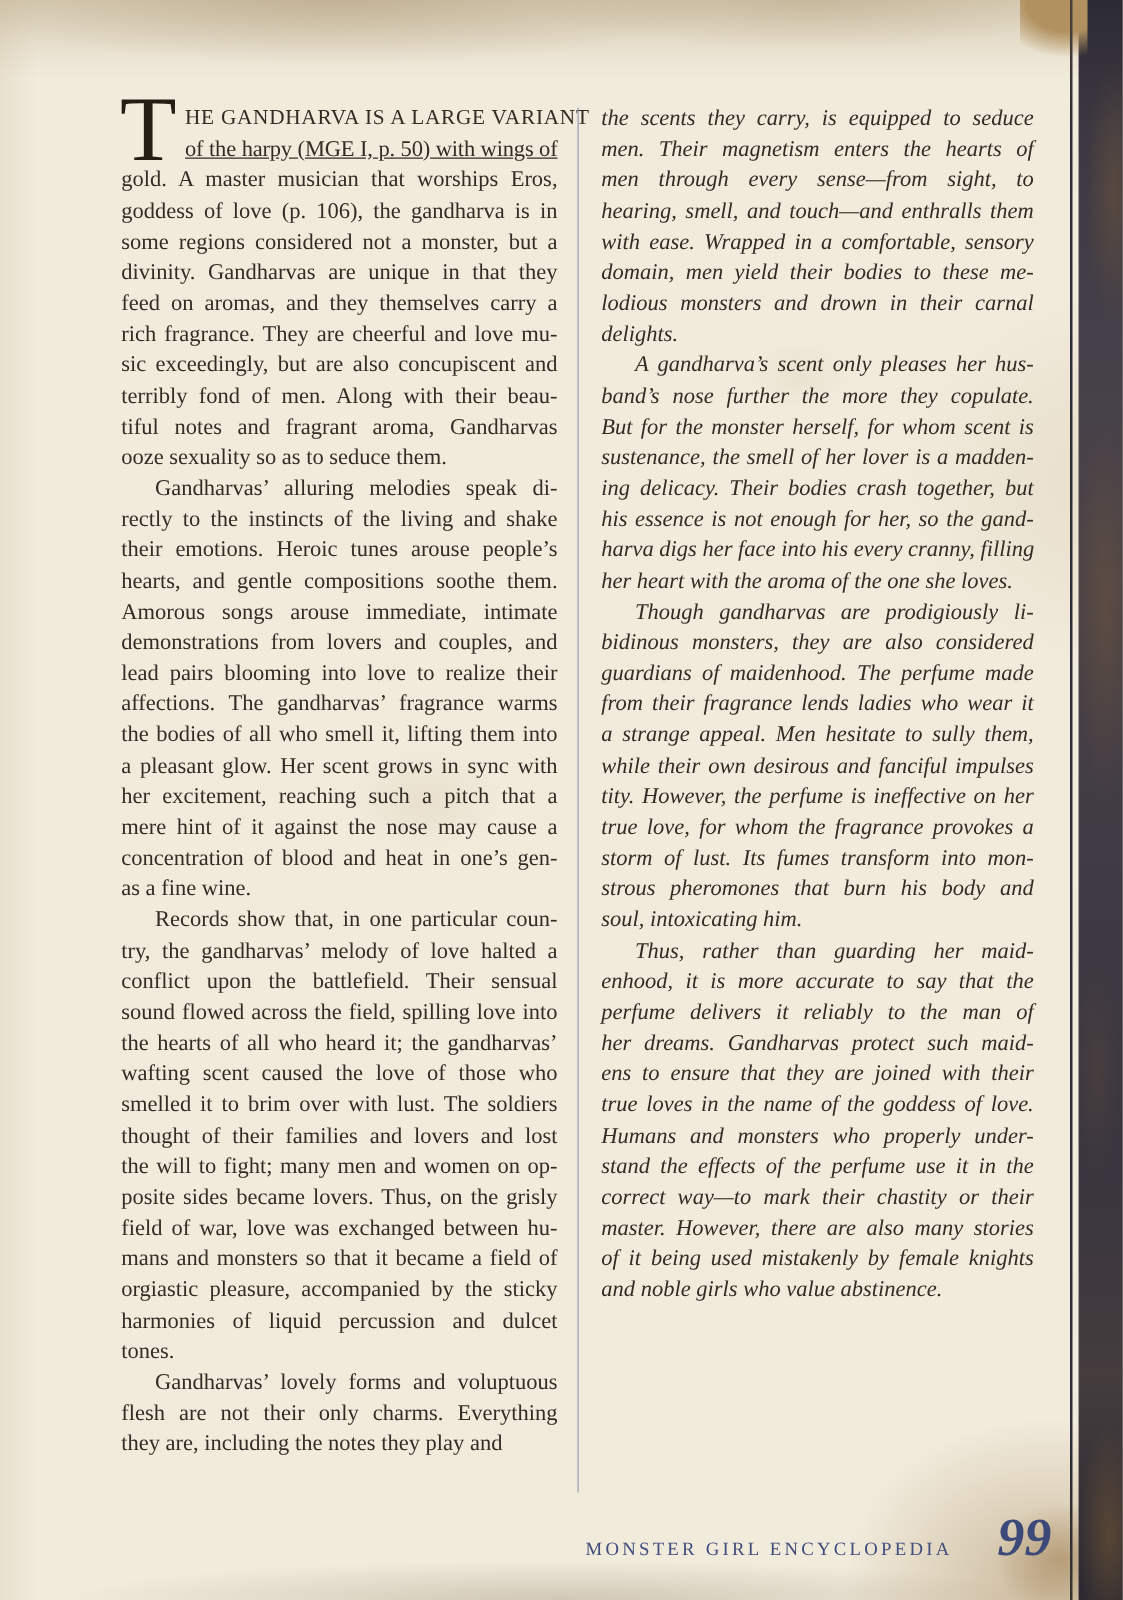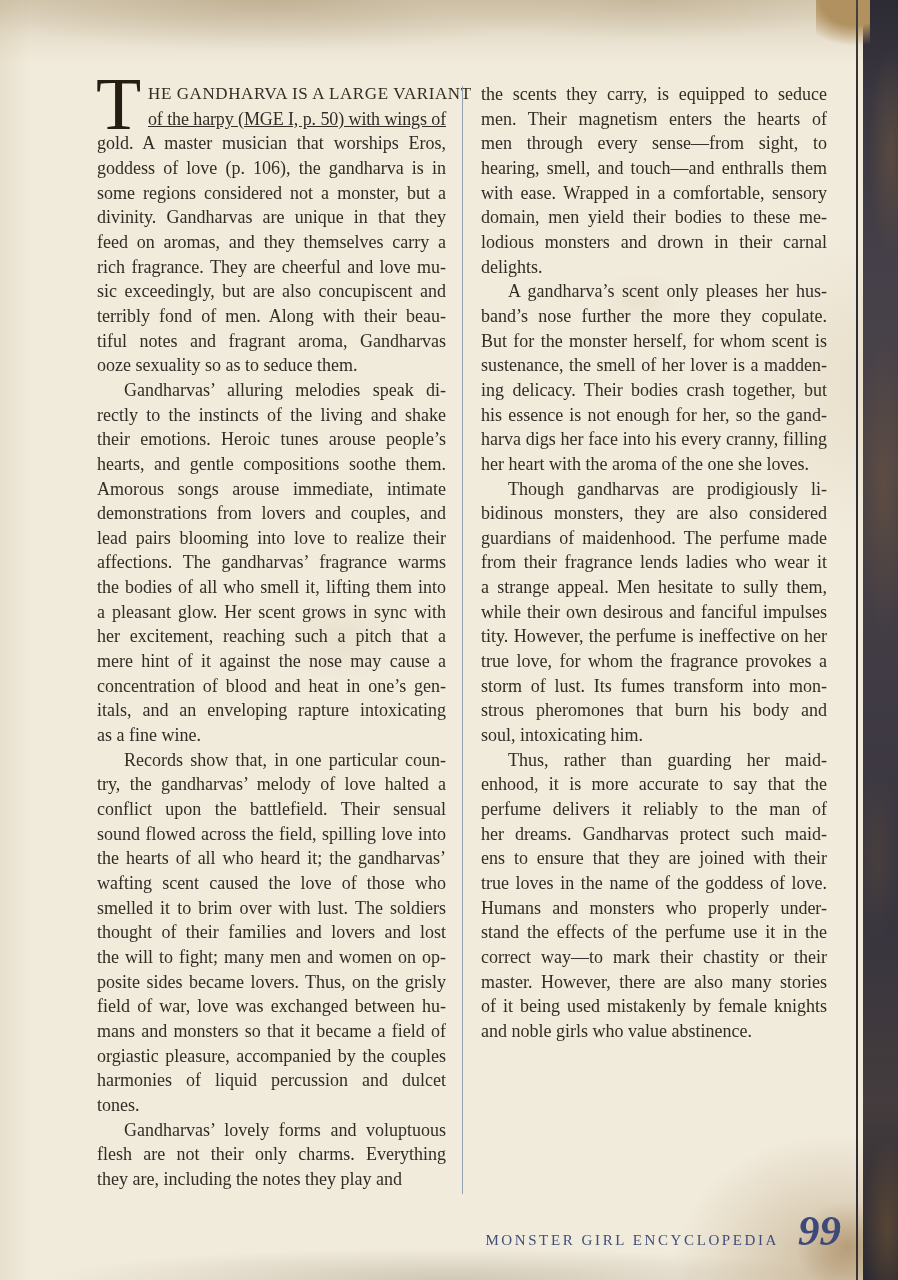--- a/index.html
+++ b/index.html
@@ -48,40 +48,40 @@
     background: radial-gradient(ellipse 70px 60px at 80% 70%, rgba(148,112,64,0.45), rgba(148,112,64,0) 75%);
   }
 
   
   .col {
     position: absolute; top: 82px;
     font-size: 18px; line-height: 24.65px; color: #322c25;
     z-index: 2;
   }
   .col-left  { left: 97px;  width: 349px; }
-  .col-right { left: 481px; width: 346px; }
+  .col-right { left: 481px; width: 346px; font-style: italic; }
   .divider {
     position: absolute; left: 462px; top: 86px; width: 1px; height: 1108px;
     background: #96a0b4; z-index: 2;
   }
   .para { margin: 0; }
   .line { text-align: justify; text-align-last: justify; white-space: nowrap; overflow: visible; }
   .line.last { text-align-last: left; }
   .line.indent { text-indent: 27px; }
   .line.lead { font-size: 17px; letter-spacing: 2.1px; }
   .dropfloat { float: left; width: 44px; height: 47px; margin-right: 7px; position: relative; }
   .dropglyph {
     position: absolute; top: -15px; left: -1px;
     font-size: 74px; line-height: 1; color: #261d12; font-weight: 500;
   }
 
   
   .footer {
     position: absolute; top: 1206px; right: 57px; z-index: 3;
-    display: flex; align-items: baseline; gap: 19px;
+    display: flex; align-items: baseline; gap: 36px;
   }
   .book-title {
     font-size: 15px; letter-spacing: 2.6px; color: #404d7d; font-weight: 500;
   }
   .page-number {
     font-size: 43px; font-style: italic; color: #3c4979; font-weight: 600;
     font-family: "Liberation Serif", "DejaVu Serif", serif;
   }
 </style>
 </head>
@@ -118,37 +118,36 @@
         <div class="line">hearts, and gentle compositions soothe them.</div>
         <div class="line">Amorous songs arouse immediate, intimate</div>
         <div class="line">demonstrations from lovers and couples, and</div>
         <div class="line">lead pairs blooming into love to realize their</div>
         <div class="line">affections. The gandharvas’ fragrance warms</div>
         <div class="line">the bodies of all who smell it, lifting them into</div>
         <div class="line">a pleasant glow. Her scent grows in sync with</div>
         <div class="line">her excitement, reaching such a pitch that a</div>
         <div class="line">mere hint of it against the nose may cause a</div>
         <div class="line">concentration of blood and heat in one’s gen-</div>
-        <div class="line">itals, and an enveloping rapture intoxicating</div>
         <div class="line last">as a fine wine.</div>
       </div>
       <div class="para">
         <div class="line indent">Records show that, in one particular coun-</div>
         <div class="line">try, the gandharvas’ melody of love halted a</div>
         <div class="line">conflict upon the battlefield. Their sensual</div>
         <div class="line">sound flowed across the field, spilling love into</div>
         <div class="line">the hearts of all who heard it; the gandharvas’</div>
         <div class="line">wafting scent caused the love of those who</div>
         <div class="line">smelled it to brim over with lust. The soldiers</div>
         <div class="line">thought of their families and lovers and lost</div>
         <div class="line">the will to fight; many men and women on op-</div>
         <div class="line">posite sides became lovers. Thus, on the grisly</div>
         <div class="line">field of war, love was exchanged between hu-</div>
         <div class="line">mans and monsters so that it became a field of</div>
-        <div class="line">orgiastic pleasure, accompanied by the couples</div>
+        <div class="line">orgiastic pleasure, accompanied by the sticky</div>
         <div class="line">harmonies of liquid percussion and dulcet</div>
         <div class="line last">tones.</div>
       </div>
       <div class="para">
         <div class="line indent">Gandharvas’ lovely forms and voluptuous</div>
         <div class="line">flesh are not their only charms. Everything</div>
         <div class="line last">they are, including the notes they play and</div>
       </div>
     </div>
   <div class="divider"></div>

